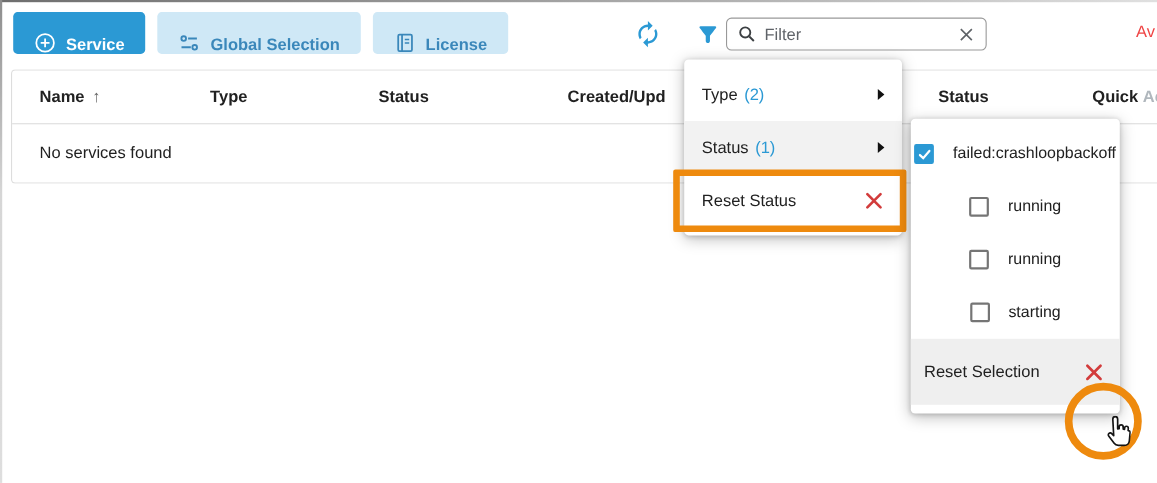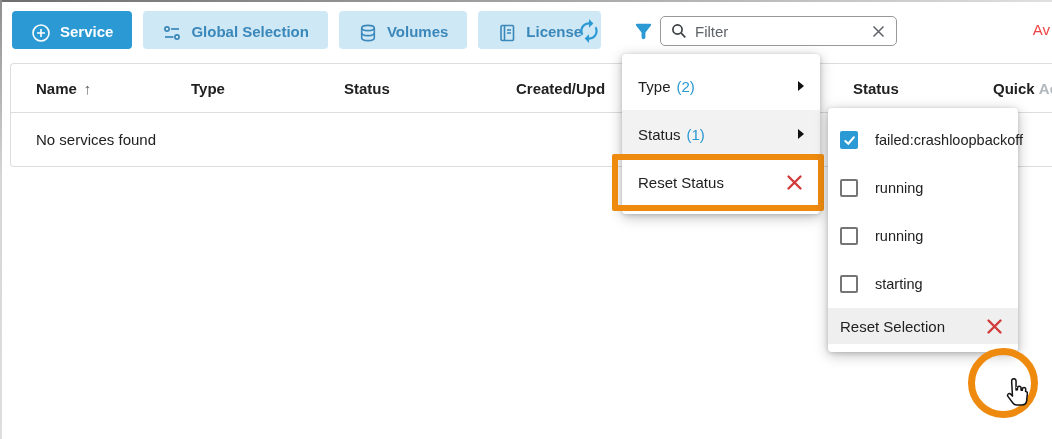--- a/index.html
+++ b/index.html
@@ -9,21 +9,21 @@
     font-family:"Liberation Sans", sans-serif; color:#212121;
   }
   .edge-top { position:absolute; left:0; top:0; right:0; height:2px;
     background:linear-gradient(to right,#6e6e6e,#b9b9b9 70%,#e0e0e0); z-index:20; }
   .edge-left { position:absolute; left:0; top:0; bottom:0; width:2px;
     background:linear-gradient(#8d8d8d,#d6d6d6 40%,#dedede); z-index:20; }
 
   
   .toolbar { position:absolute; left:12px; top:11px; display:flex; gap:11px; }
   .btn { height:38px; border:none; border-radius:4px; display:inline-flex;
-    align-items:flex-start; gap:9px; padding:12px 19px; font-size:15px; font-weight:700;
+    align-items:flex-end; gap:9px; padding:0 19px; font-size:15px; font-weight:700;
     font-family:inherit; cursor:pointer; }
   .btn.primary { background:#2b99d4; color:#fff; }
   .btn.light   { background:#cfe8f6; color:#3a87ba; }
   .btn svg { flex:0 0 auto; }
   .icon-btn { position:absolute; background:none; border:none; padding:2px; cursor:pointer; }
   .refresh-btn { left:574px; top:16px; }
   .funnel-btn  { left:630px; top:18px; }
   .search { position:absolute; left:660px; top:16px; width:237px; height:30px;
     border:1.5px solid #999; border-radius:5px; background:#fff;
     display:flex; align-items:center; gap:8px; padding:0 10px; }
@@ -51,27 +51,27 @@
   .menu-item { height:48px; display:flex; align-items:center; padding:0 16px;
     font-size:15px; color:#212121; cursor:pointer; }
   .menu-item.active { background:#f2f2f2; }
   .count { color:#2b99d4; margin-left:6px; }
   .tri { margin-left:auto; width:0; height:0; border-top:5px solid transparent;
     border-bottom:5px solid transparent; border-left:6px solid #111; }
   .push-right { margin-left:auto; display:flex; }
 
   .menu2 { left:828px; top:108px; width:190px; z-index:7; }
   .opt { height:48px; display:flex; align-items:center; gap:17px; padding:0 12px;
-    font-size:14.5px; cursor:pointer; }
+    font-size:14.5px; cursor:pointer;justify-content:center; }
   .checkbox { width:18px; height:18px; border:2px solid #757575; border-radius:2px;
     flex:0 0 auto; display:flex; align-items:center; justify-content:center; background:#fff; }
   .checkbox.checked { background:#2b99d4; border-color:#2b99d4; }
   .checkbox svg { display:none; }
   .checkbox.checked svg { display:block; }
-  .reset-row { height:36px; background:#efefef; display:flex; align-items:center;
+  .reset-row { height:60px; background:#efefef; display:flex; align-items:center;
     padding:0 14px 0 12px; font-size:15px; cursor:pointer; }
 
   
   .orange-box { position:absolute; left:612px; top:154px; width:212px; height:57px;
     border:6px solid #ee8a0e; border-radius:2px; z-index:6; pointer-events:none; }
   .orange-circle { position:absolute; left:968px; top:348px; width:70px; height:70px;
     border:7px solid #ee8a0e; border-radius:50%; z-index:10; pointer-events:none; }
   .hand-cursor { position:absolute; left:1003px; top:378px; z-index:11; pointer-events:none; }
 </style>
 </head>
@@ -93,30 +93,20 @@
   <button class="btn light">
     <span style="display:flex">
       <svg width="20" height="20" viewBox="0 0 20 20">
           <circle cx="5" cy="6" r="2.1" fill="none" stroke="currentColor" stroke-width="1.7"></circle>
           <path d="M9 6h8" stroke="currentColor" stroke-width="1.7"></path>
           <path d="M3 14h8.5" stroke="currentColor" stroke-width="1.7"></path>
           <circle cx="15" cy="14" r="2.1" fill="none" stroke="currentColor" stroke-width="1.7"></circle>
         </svg>
     </span>
     <span>Global Selection</span>
-  </button>
-  <button class="btn light">
-    <span style="display:flex">
-      <svg width="20" height="20" viewBox="0 0 20 20">
-          <ellipse cx="10" cy="5" rx="6.3" ry="2.6" fill="none" stroke="currentColor" stroke-width="1.6"></ellipse>
-          <path d="M3.7 5v10c0 1.45 2.8 2.6 6.3 2.6s6.3-1.15 6.3-2.6V5" fill="none" stroke="currentColor" stroke-width="1.6"></path>
-          <path d="M3.7 10c0 1.45 2.8 2.6 6.3 2.6s6.3-1.15 6.3-2.6" fill="none" stroke="currentColor" stroke-width="1.6"></path>
-        </svg>
-    </span>
-    <span>Volumes</span>
   </button>
   <button class="btn light">
     <span style="display:flex">
       <svg width="20" height="20" viewBox="0 0 20 20">
           <rect x="4" y="2.5" width="12.5" height="15" rx="1.2" fill="none" stroke="currentColor" stroke-width="1.6"></rect>
           <path d="M7.5 2.5v15" stroke="currentColor" stroke-width="1.6"></path>
           <path d="M10 7h4M10 10h4" stroke="currentColor" stroke-width="1.4"></path>
         </svg>
     </span>
     <span>License</span>

